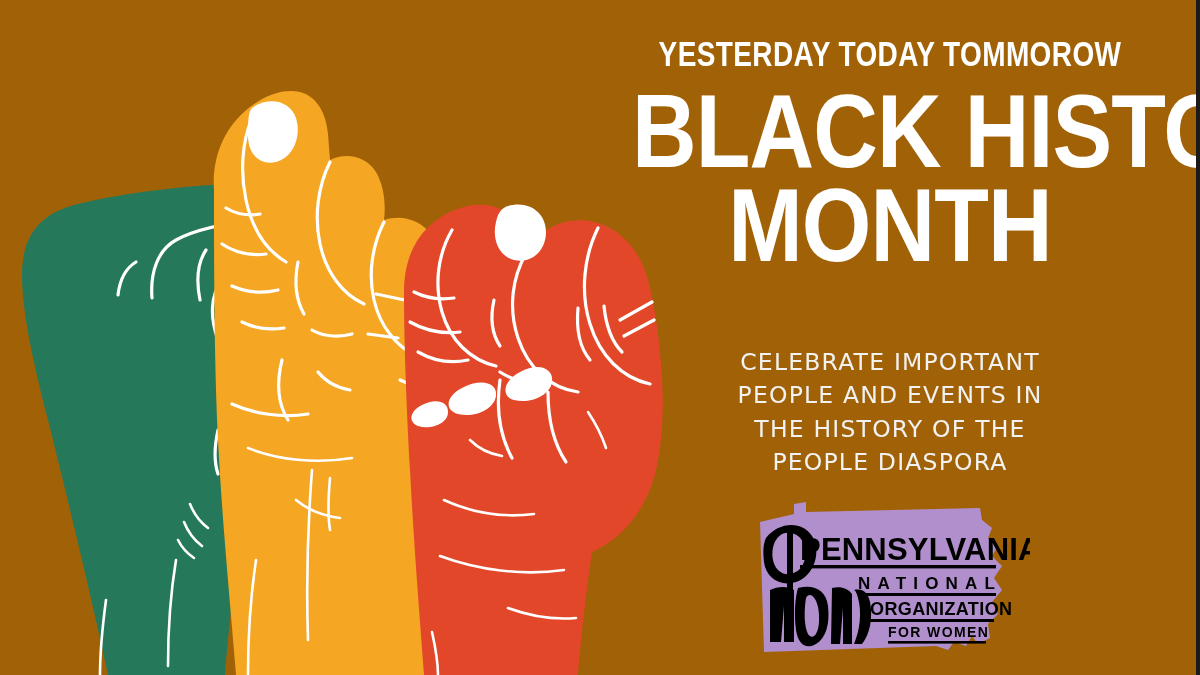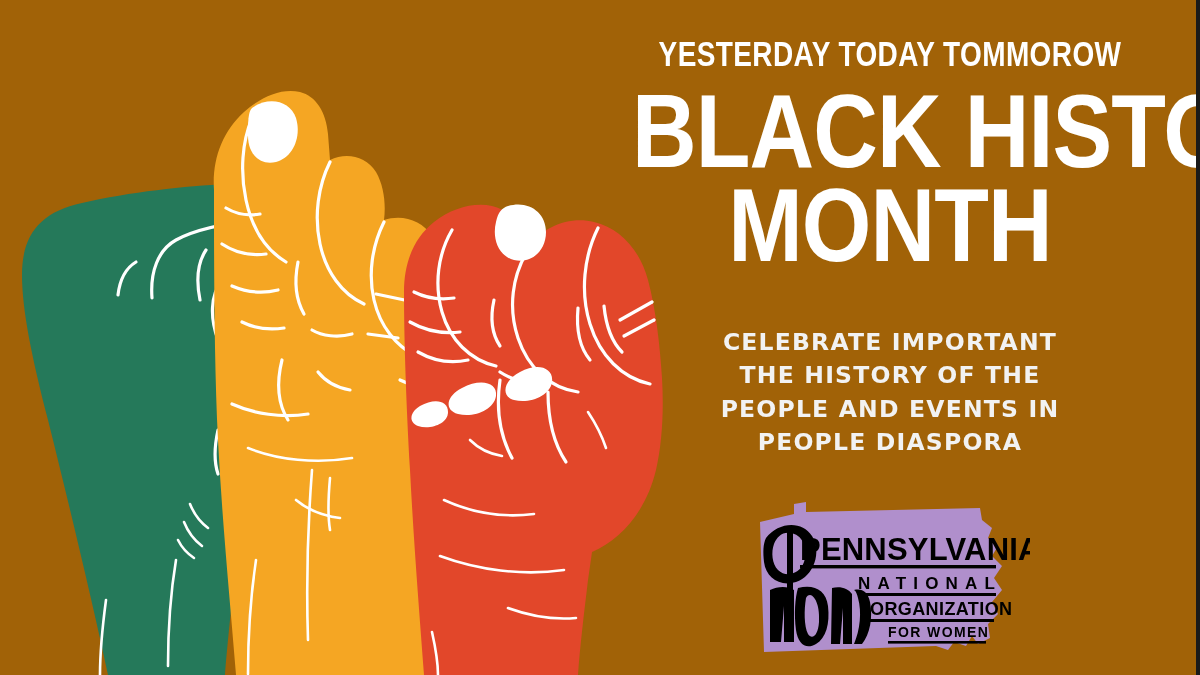--- a/index.html
+++ b/index.html
@@ -70,27 +70,27 @@
     letter-spacing: -1px;
     white-space: nowrap;
     transform: scaleX(0.86);
     transform-origin: 50% 50%;
   }
   .headline .hl-1 { font-size: 104px; }
   .headline .hl-2 { font-size: 104px; margin-top: 2px; }
 
   .subcopy {
     position: absolute;
-    top: 326px;
+    top: 346px;
     left: 0;
     width: 600px;
     text-align: center;
     color: #f2f2f2;
     font-family: "DejaVu Sans", sans-serif;
-    font-weight: 700;
+    font-weight: 400;
     font-size: 23.5px;
     line-height: 1.42;
     letter-spacing: 1.2px;
   }
   .subcopy .sub-line { display: block; }
 
   
   .logo {
     position: absolute;
     left: 150px;  
@@ -257,22 +257,22 @@
 
     <div class="eyebrow">YESTERDAY TODAY TOMMOROW</div>
 
     <div class="headline">
       <span class="hl-line hl-1">BLACK HISTORY</span>
       <span class="hl-line hl-2">MONTH</span>
     </div>
 
     <div class="subcopy">
       <span class="sub-line">CELEBRATE IMPORTANT</span>
+      <span class="sub-line">PEOPLE AND EVENTS IN</span>
       <span class="sub-line">THE HISTORY OF THE</span>
-      <span class="sub-line">PEOPLE AND EVENTS IN</span>
       <span class="sub-line">PEOPLE DIASPORA</span>
     </div>
 
     <div class="logo">
       <svg viewBox="0 0 290 172" xmlns="http://www.w3.org/2000/svg">
 
         <path fill="#b08fcc" d="
           M 20,28
           L 54,20
           L 54,10

